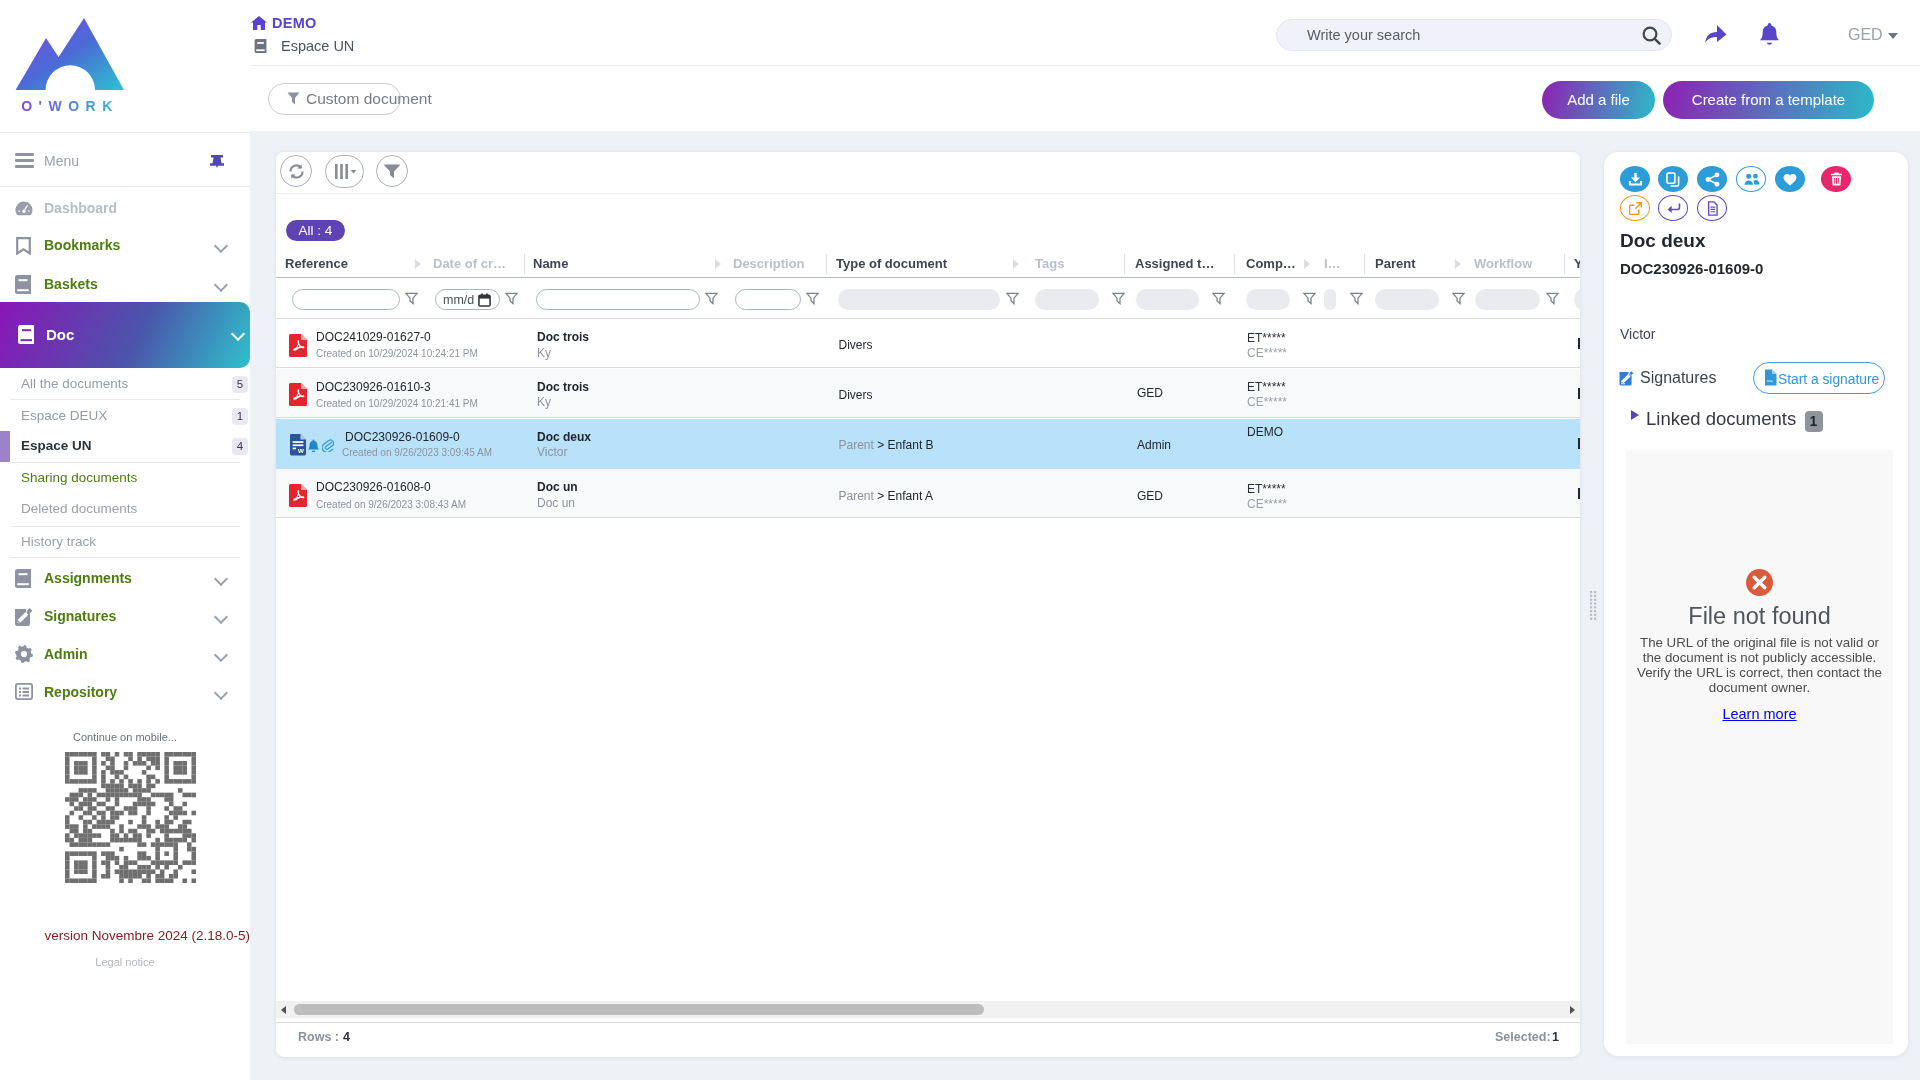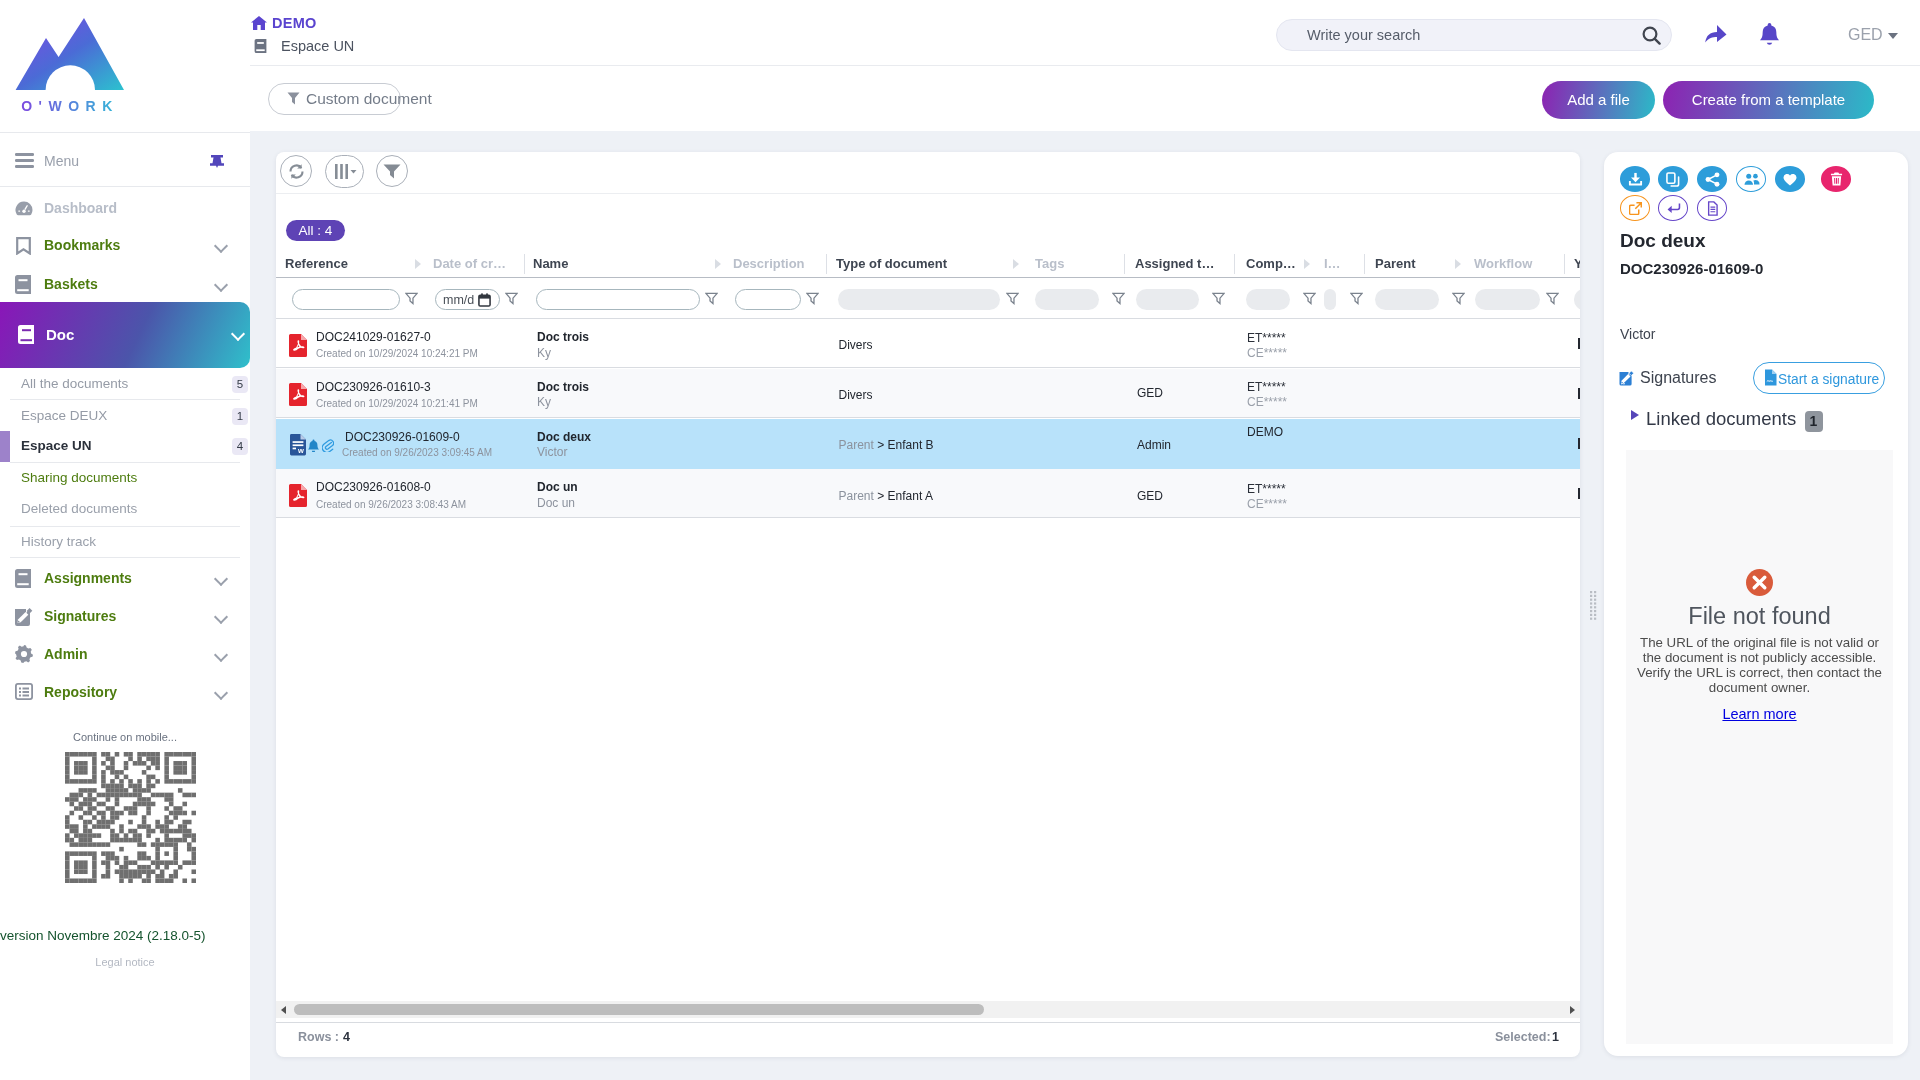--- a/index.html
+++ b/index.html
@@ -629,21 +629,21 @@
         <rect x="126.48" y="81.31" width="4.57" height="4.57"></rect>
         <rect x="126.48" y="85.83" width="4.57" height="4.57"></rect>
         <rect x="126.48" y="94.86" width="4.57" height="4.57"></rect>
         <rect x="126.48" y="99.38" width="4.57" height="4.57"></rect>
         <rect x="126.48" y="103.9" width="4.57" height="4.57"></rect>
         <rect x="126.48" y="108.41" width="4.57" height="4.57"></rect>
         <rect x="126.48" y="117.45" width="4.57" height="4.57"></rect>
         <rect x="126.48" y="126.48" width="4.57" height="4.57"></rect>
       </g>
     </svg>
-  <div class="abs" style="left:0;top:928px;width:250px;text-align:left;font-size:13.5px;color:#14532d;">version Novembre 2024 (2.18.0-5)</div>
+  <div class="abs" style="left:0;top:928px;width:250px;text-align:right;font-size:13.5px;color:#7f1d1d;">version Novembre 2024 (2.18.0-5)</div>
   <div class="abs" style="left:0;top:956px;width:250px;text-align:center;font-size:11px;color:#b3b8c2;">Legal notice</div>
 </div>
 <div id="tablecard">
 
   <div class="abs" style="left:4px;top:3px;width:32px;height:32px;border:1px solid #a9afb8;border-radius:50%;"></div>
   <svg class="abs" style="left:12px;top:11px;" width="17" height="17" viewBox="0 0 17 17">
     <path d="M14.5,8.5 A6,6 0 0 1 3.6,12" fill="none" stroke="#868d96" stroke-width="2.1"></path>
     <path d="M2.5,8.5 A6,6 0 0 1 13.4,5" fill="none" stroke="#868d96" stroke-width="2.1"></path>
     <path d="M13.6,1.2 L13.6,5.6 L9.2,5.6 Z" fill="#868d96"></path>
     <path d="M3.4,15.8 L3.4,11.4 L7.8,11.4 Z" fill="#868d96"></path>

